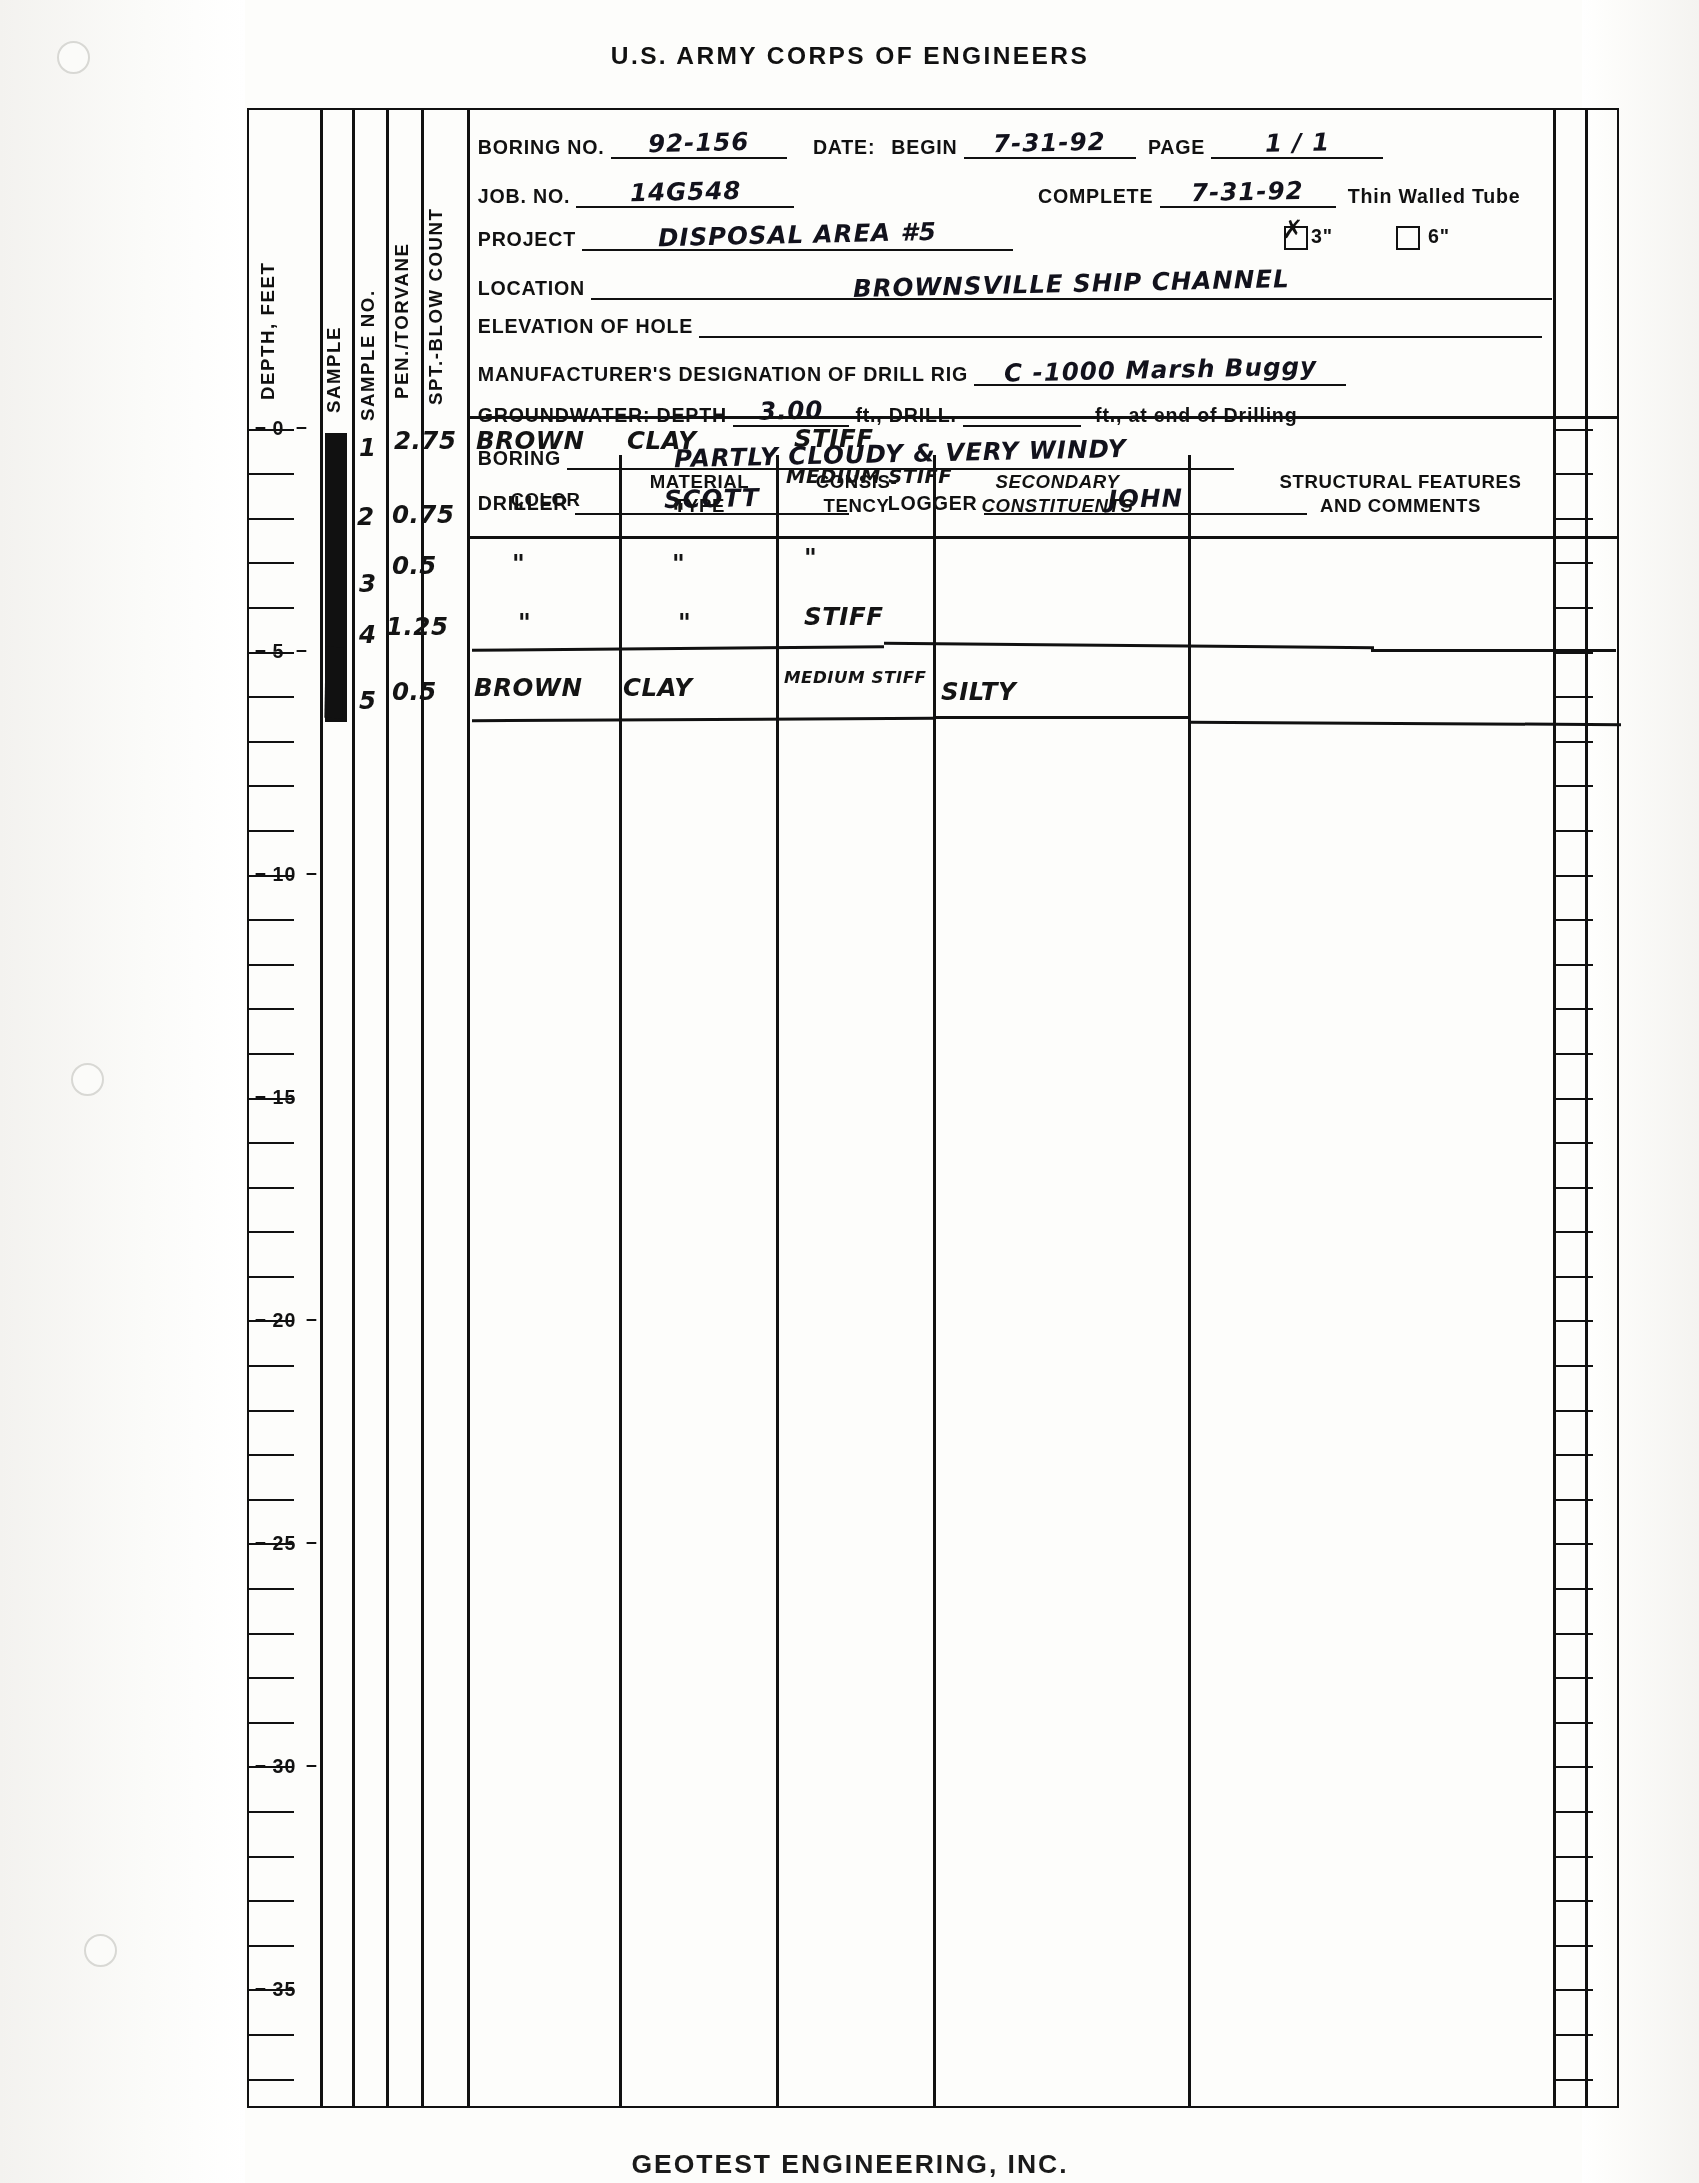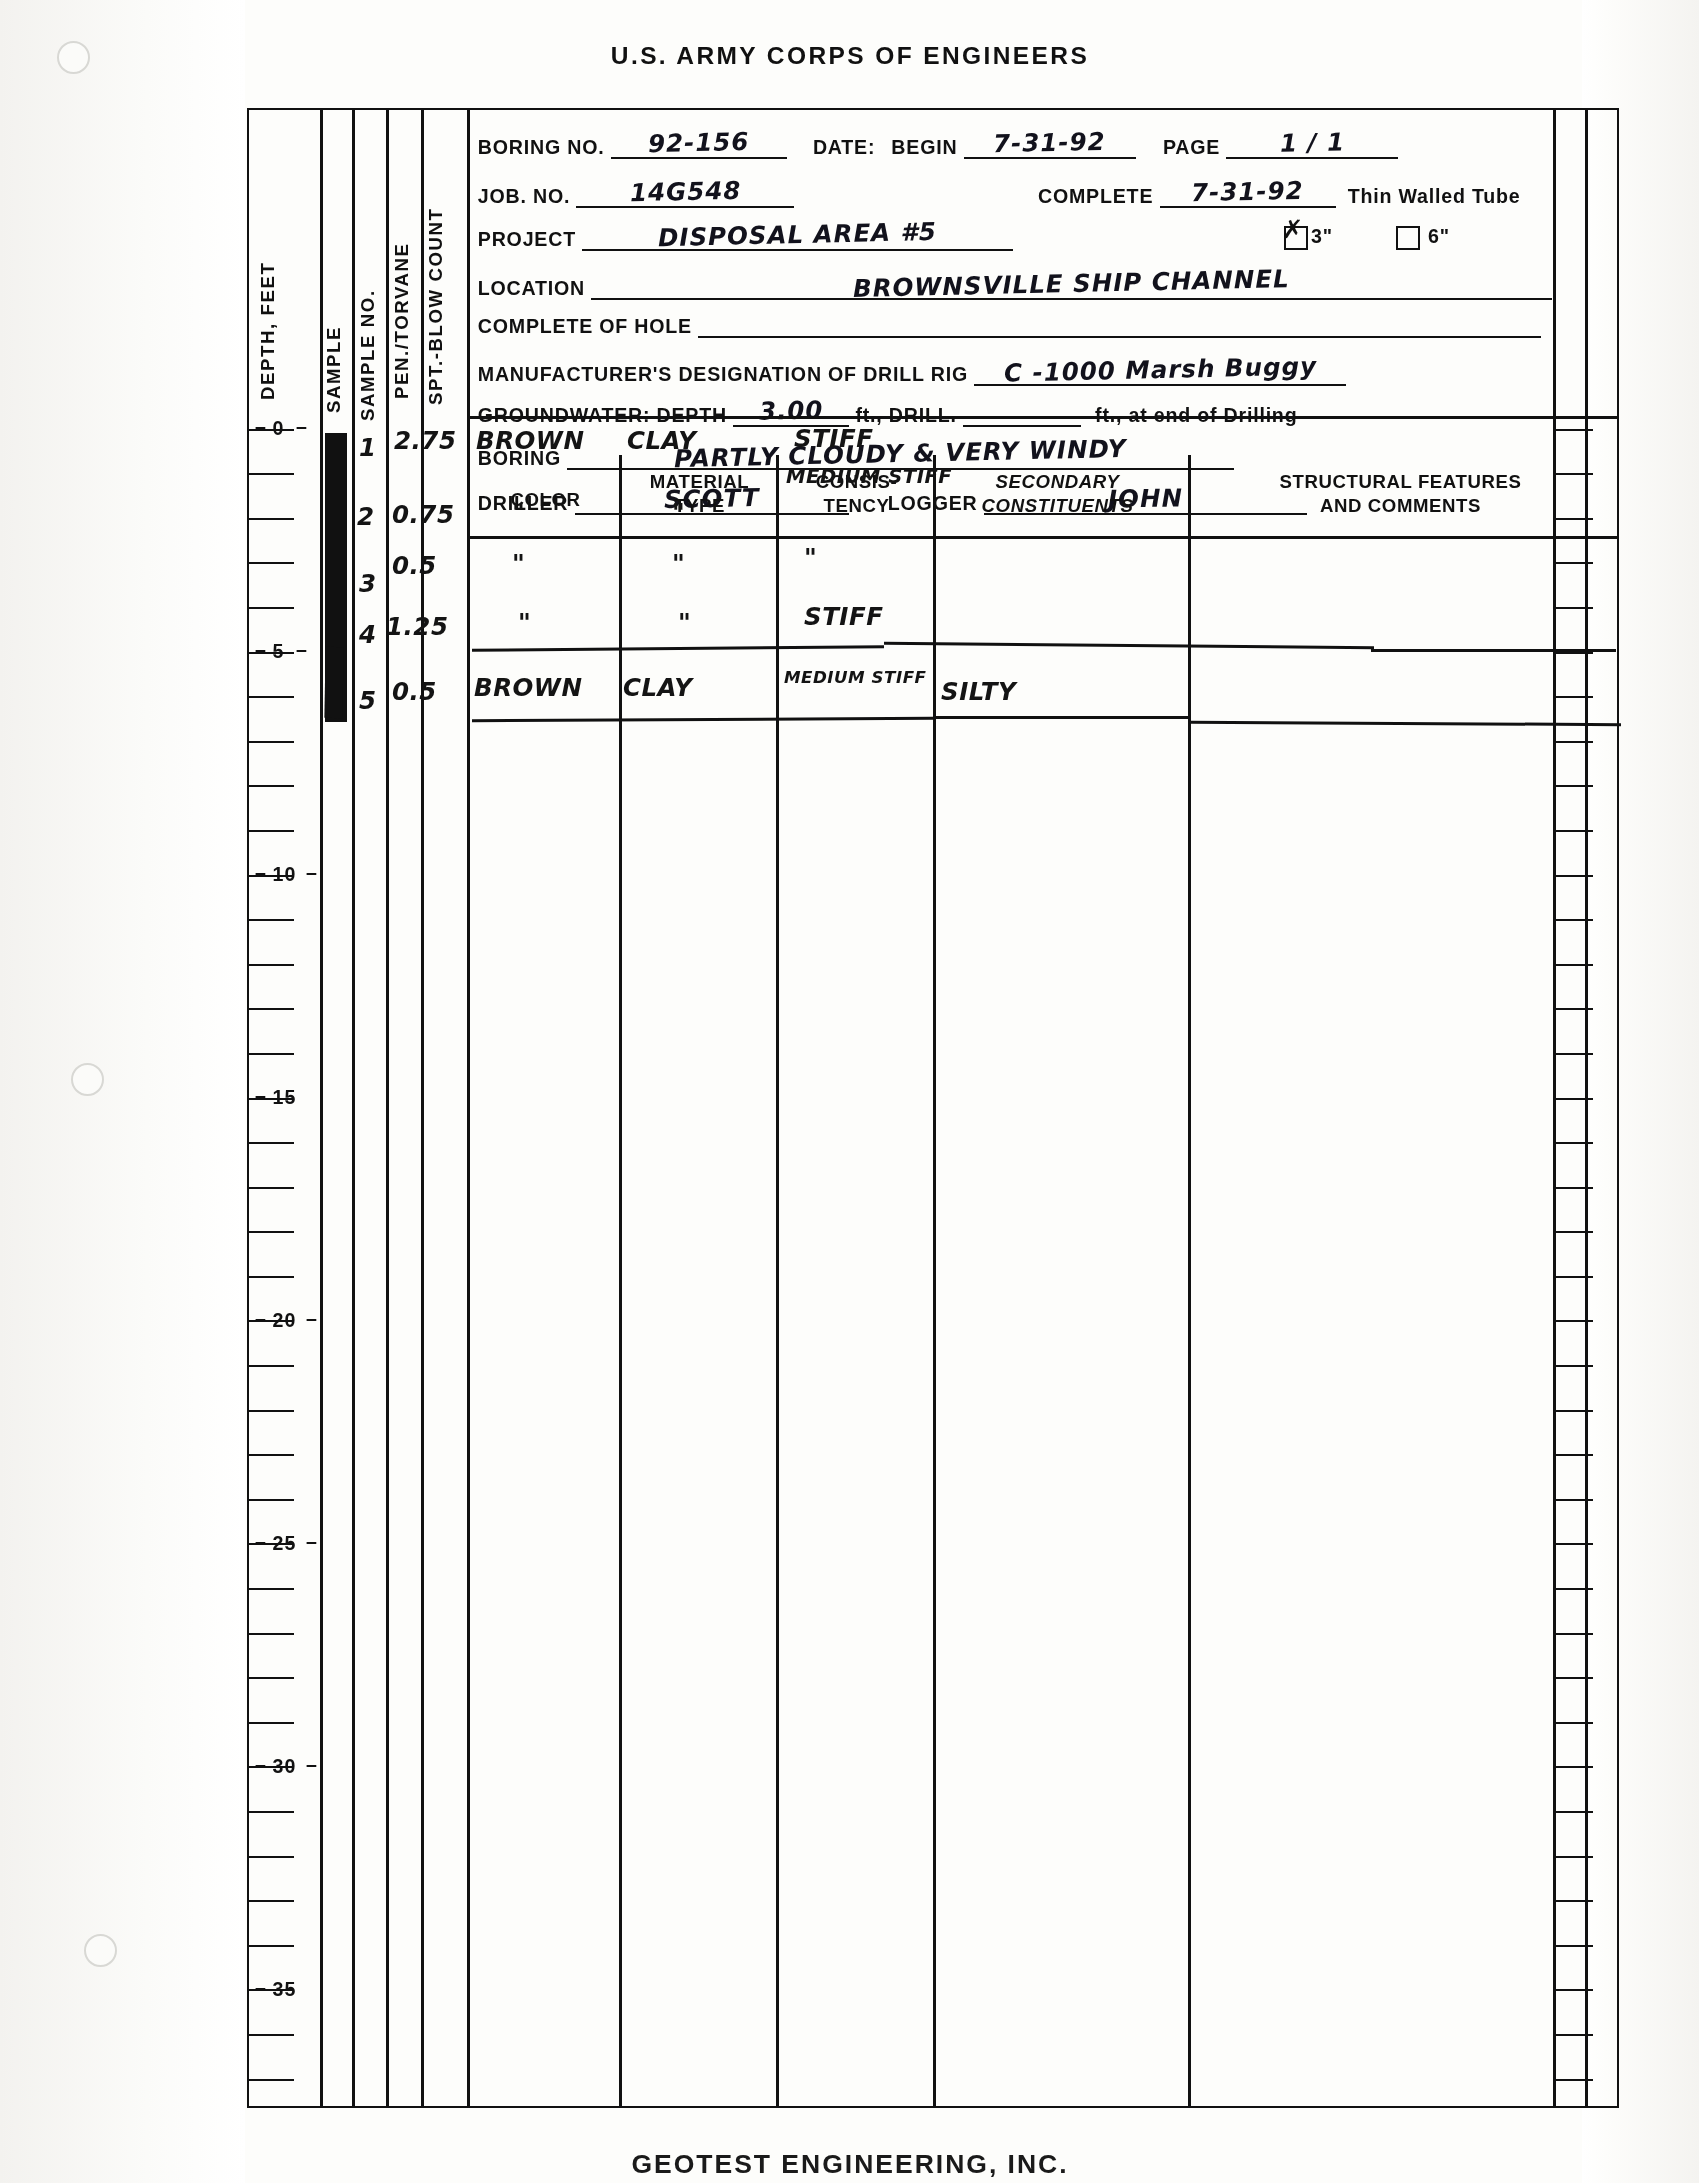--- a/index.html
+++ b/index.html
@@ -249,21 +249,21 @@
 
     <div class="hdr">
 
       <div class="hdr-line" style="left:7.8px; top:17.6px;">
         <span>BORING NO.</span>
         <span class="ul" style="width:176px;"><span class="hw">92-156</span></span>
         <span style="display:inline-block;width:13.7px;"></span>
         <span>DATE:</span>
         <span style="margin-left:9.8px;">BEGIN</span>
         <span class="ul" style="width:172px;"><span class="hw">7-31-92</span></span>
-        <span style="margin-left:21px;">PAGE</span>
+        <span style="margin-left:6px;">PAGE</span>
         <span class="ul" style="width:172px;"><span class="hw">1 / 1</span></span>
       </div>
 
       <div class="hdr-line" style="left:7.8px; top:67px;">
         <span>JOB. NO.</span>
         <span class="ul" style="width:218px;"><span class="hw">14G548</span></span>
       </div>
       <div class="hdr-line" style="left:568px; top:67px;">
         <span>COMPLETE</span>
         <span class="ul" style="width:176px;"><span class="hw">7-31-92</span></span>
@@ -279,21 +279,21 @@
       <div class="hdr-line" style="left:841px; top:115px;">3"</div>
       <div class="chk" style="left:926px; top:116px;"></div>
       <div class="hdr-line" style="left:958px; top:115px;">6"</div>
 
       <div class="hdr-line" style="left:7.8px; top:159px;">
         <span>LOCATION</span>
         <span class="ul" style="width:961px;"><span class="hw">BROWNSVILLE  SHIP CHANNEL</span></span>
       </div>
 
       <div class="hdr-line" style="left:7.8px; top:204px;">
-        <span>COMPLETE OF HOLE</span>
+        <span>ELEVATION OF HOLE</span>
         <span class="blank" style="width:843px;"><span class="hw"></span></span>
       </div>
 
       <div class="hdr-line" style="left:7.8px; top:245px;">
         <span>MANUFACTURER'S DESIGNATION OF DRILL RIG</span>
         <span class="ul" style="width:372px;"><span class="hw">C -1000  Marsh Buggy</span></span>
       </div>
 
       <div class="hdr-line" style="left:7.8px; top:286px;">
         <span>GROUNDWATER: DEPTH</span>

